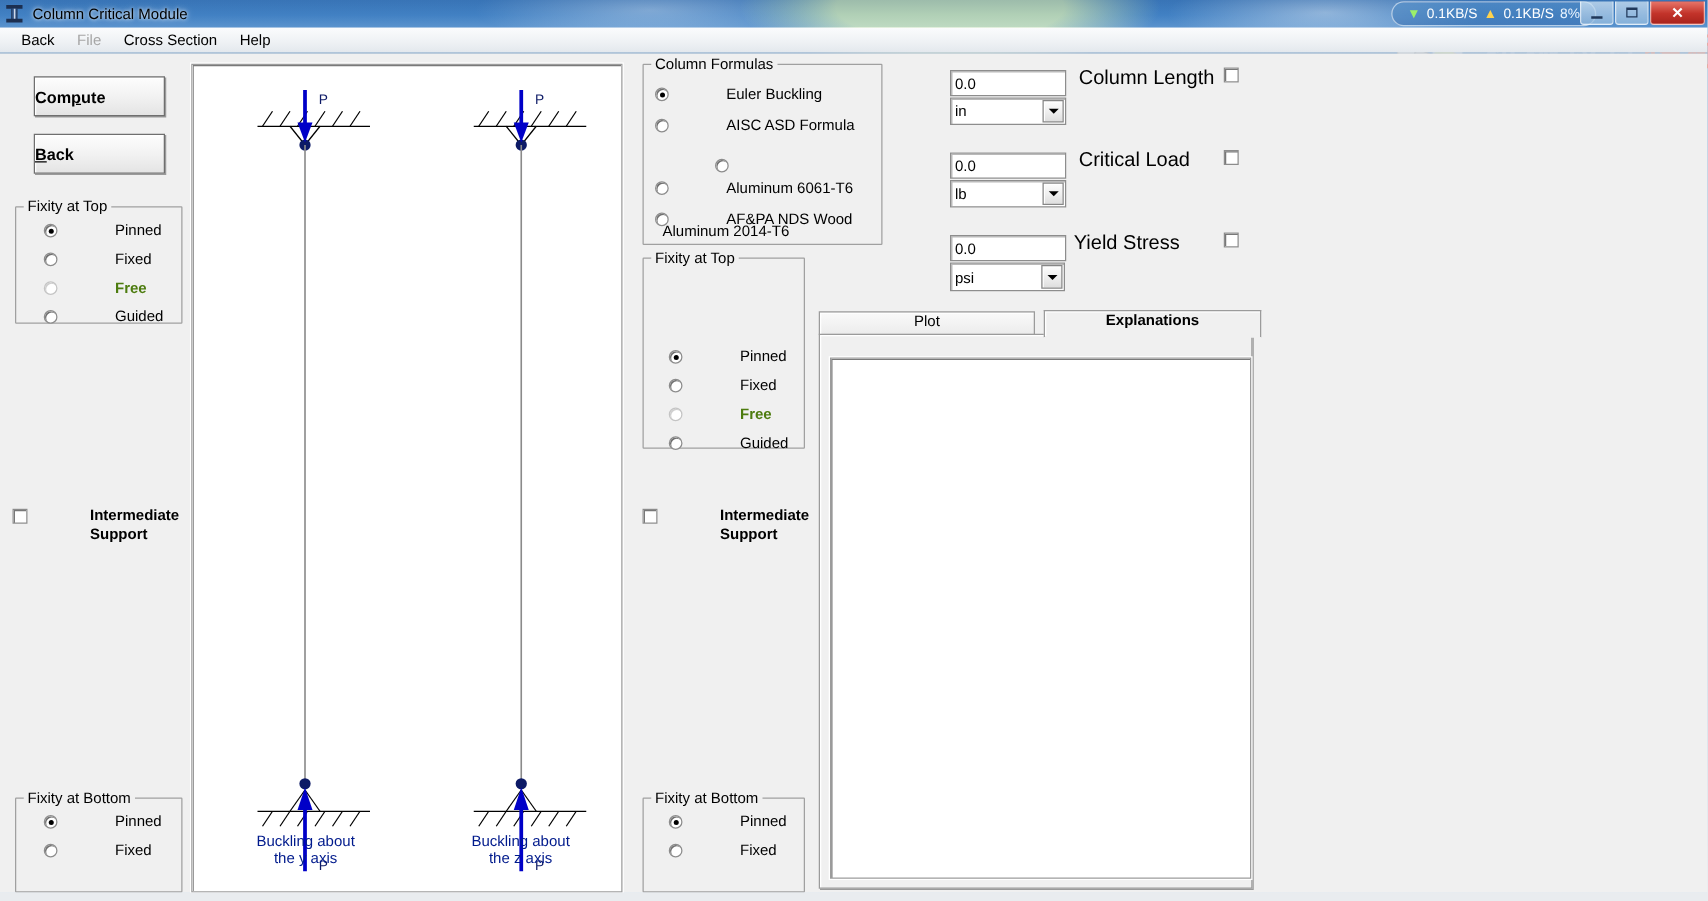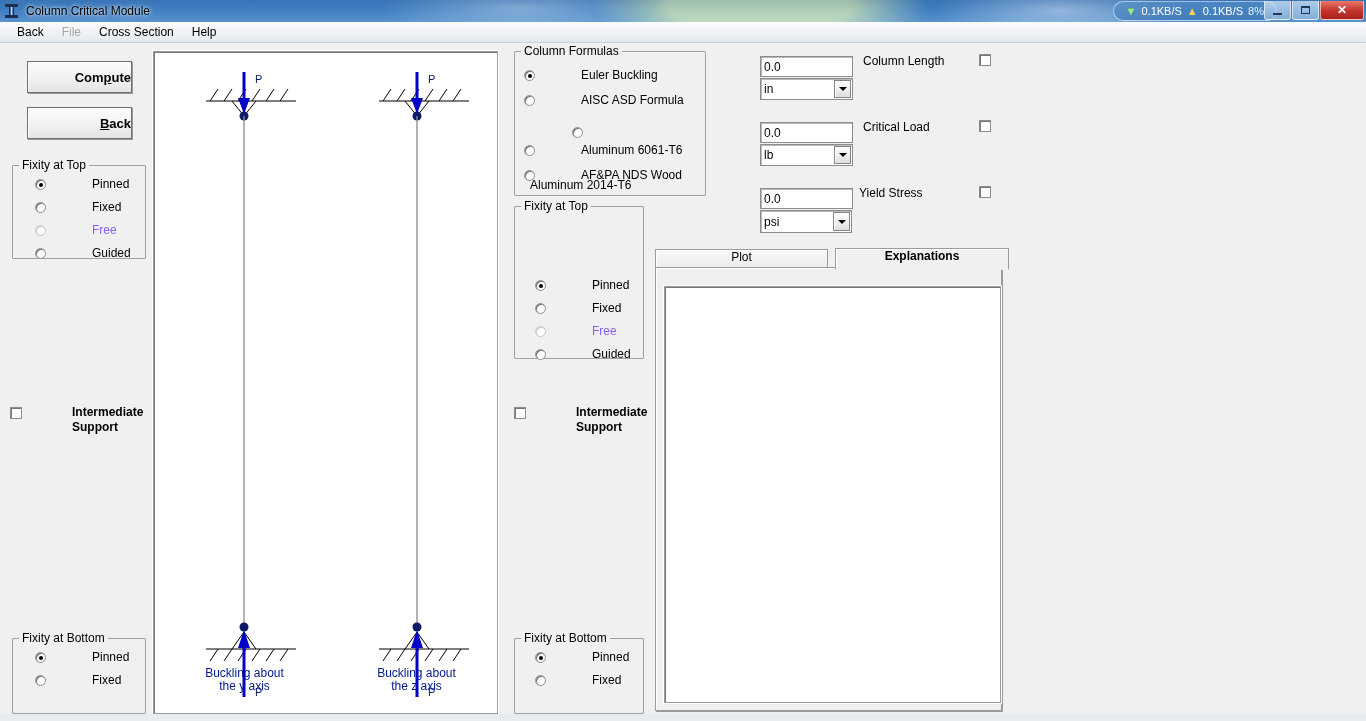--- a/index.html
+++ b/index.html
@@ -143,36 +143,36 @@
     border: 1px solid #8c8c8c;
     box-shadow: inset 1px 1px 0 #707070, inset -1px -1px 0 #ffffff;
     position: relative; flex: none;
   }
   .radio-dot.checked::after {
     content: ""; position: absolute; left: 3px; top: 3px;
     width: 4px; height: 4px; border-radius: 50%; background: #000;
   }
   .radio-dot.disabled { border-color: #c4c4c4; box-shadow: inset 1px 1px 0 #cfcfcf, inset -1px -1px 0 #ffffff; }
   .radio-label { font-size: 12px; color: #000; margin-left: 6px; white-space: nowrap; }
-  .radio-label.disabled { color: #8b5cf6; }
+  .radio-label.disabled { color: #4d7c0f; font-weight: bold; }
 
   .checkbox {
     width: 12px; height: 12px; background: #fff;
     border: 1px solid #8c8c8c;
     box-shadow: inset 1px 1px 0 #787878;
     flex: none;
   }
 
   .btn {
     position: absolute;
     background: linear-gradient(180deg,#fdfdfd 0%, #f2f2f2 50%, #e4e4e4 100%);
     border: 1px solid #6f6f6f;
     box-shadow: inset 1px 1px 0 #ffffff, 1px 1px 0 #9a9a9a;
     font-size: 13px; font-weight: bold; color: #000;
-    display: flex; align-items: center; justify-content: flex-end;
+    display: flex; align-items: center; justify-content: flex-start;
     font-family: "Liberation Sans", sans-serif;
   }
   .btn .mn { text-decoration: underline; }
 
   .textbox {
     position: absolute; background: #ffffff;
     border: 1px solid #8d8d8d;
     box-shadow: inset 1px 1px 0 #b9b9b9;
     font-size: 12px; color: #000;
     display: flex; align-items: center; padding-left: 3px; margin-top: 8px;
@@ -190,21 +190,21 @@
     border: 1px solid #868686;
     box-shadow: inset 1px 1px 0 #ffffff;
     display: flex; align-items: center; justify-content: center;
   }
   .combo .cb-btn .tri {
     width: 0; height: 0;
     border-left: 4px solid transparent; border-right: 4px solid transparent;
     border-top: 4px solid #000;
   }
 
-  .field-label { position: absolute; font-size: 12px; color: #000; white-space: nowrap; }
+  .field-label { position: absolute; font-size: 16px; color: #000; white-space: nowrap; }
 
   
   .sunken-white {
     position: absolute; background: #ffffff;
     border: 1px solid #9c9c9c;
     box-shadow: inset 1px 1px 0 #7a7a7a, inset -1px -1px 0 #ffffff,
                 0 0 0 1px #ffffff;
   }
 
   

